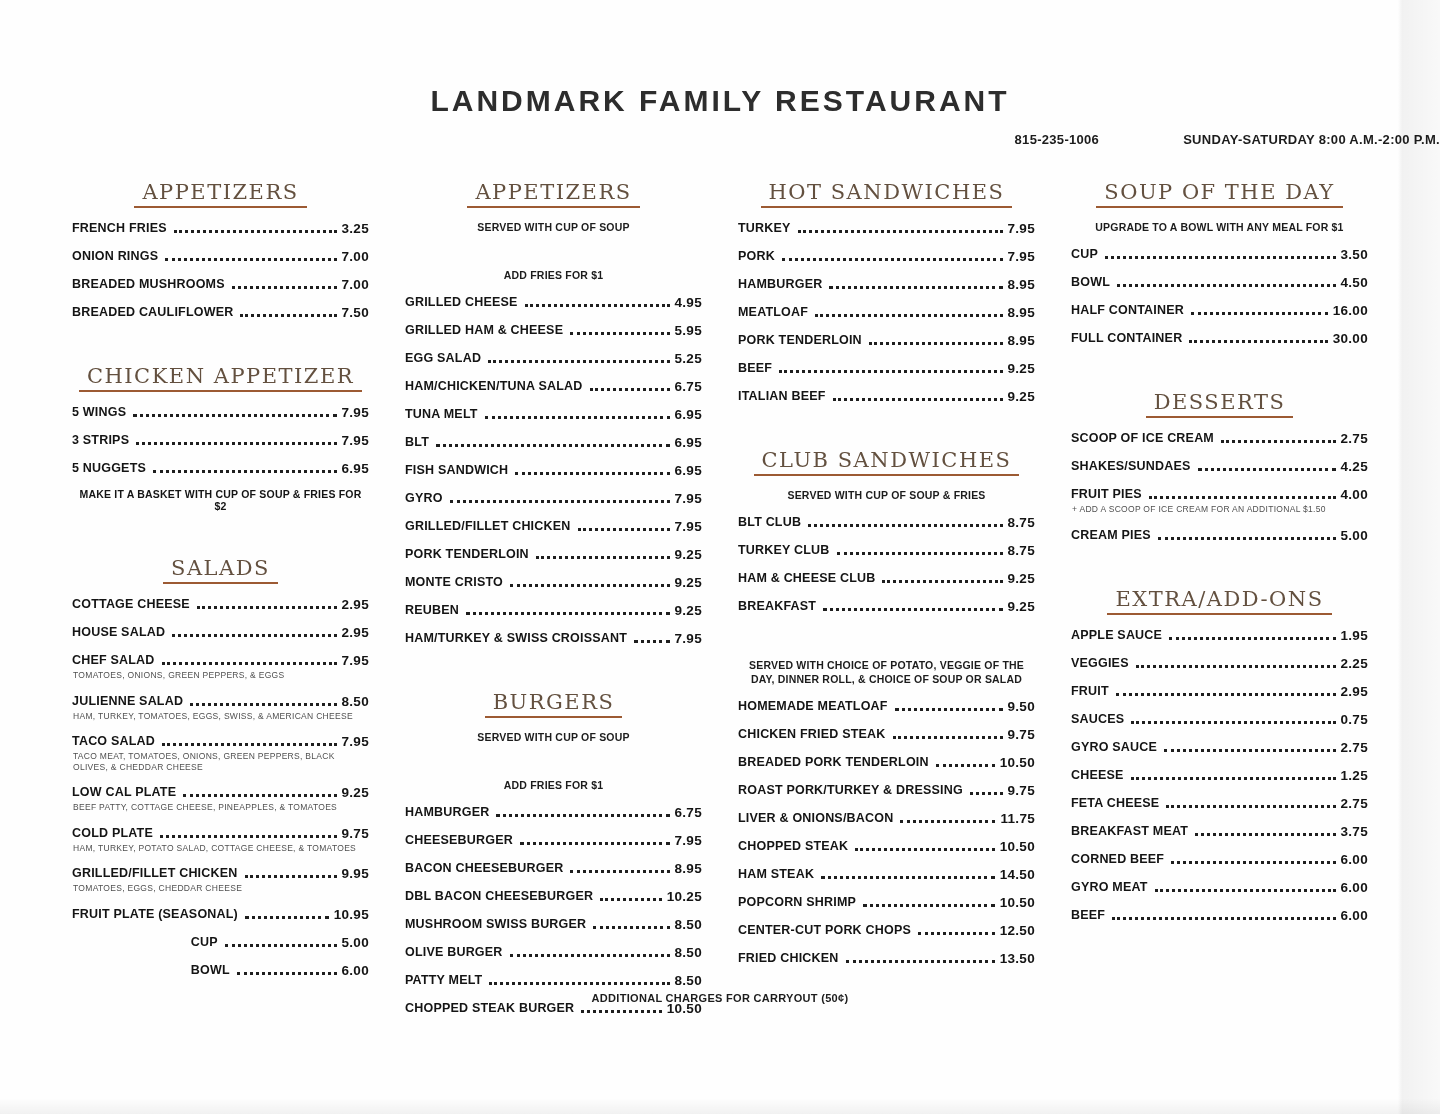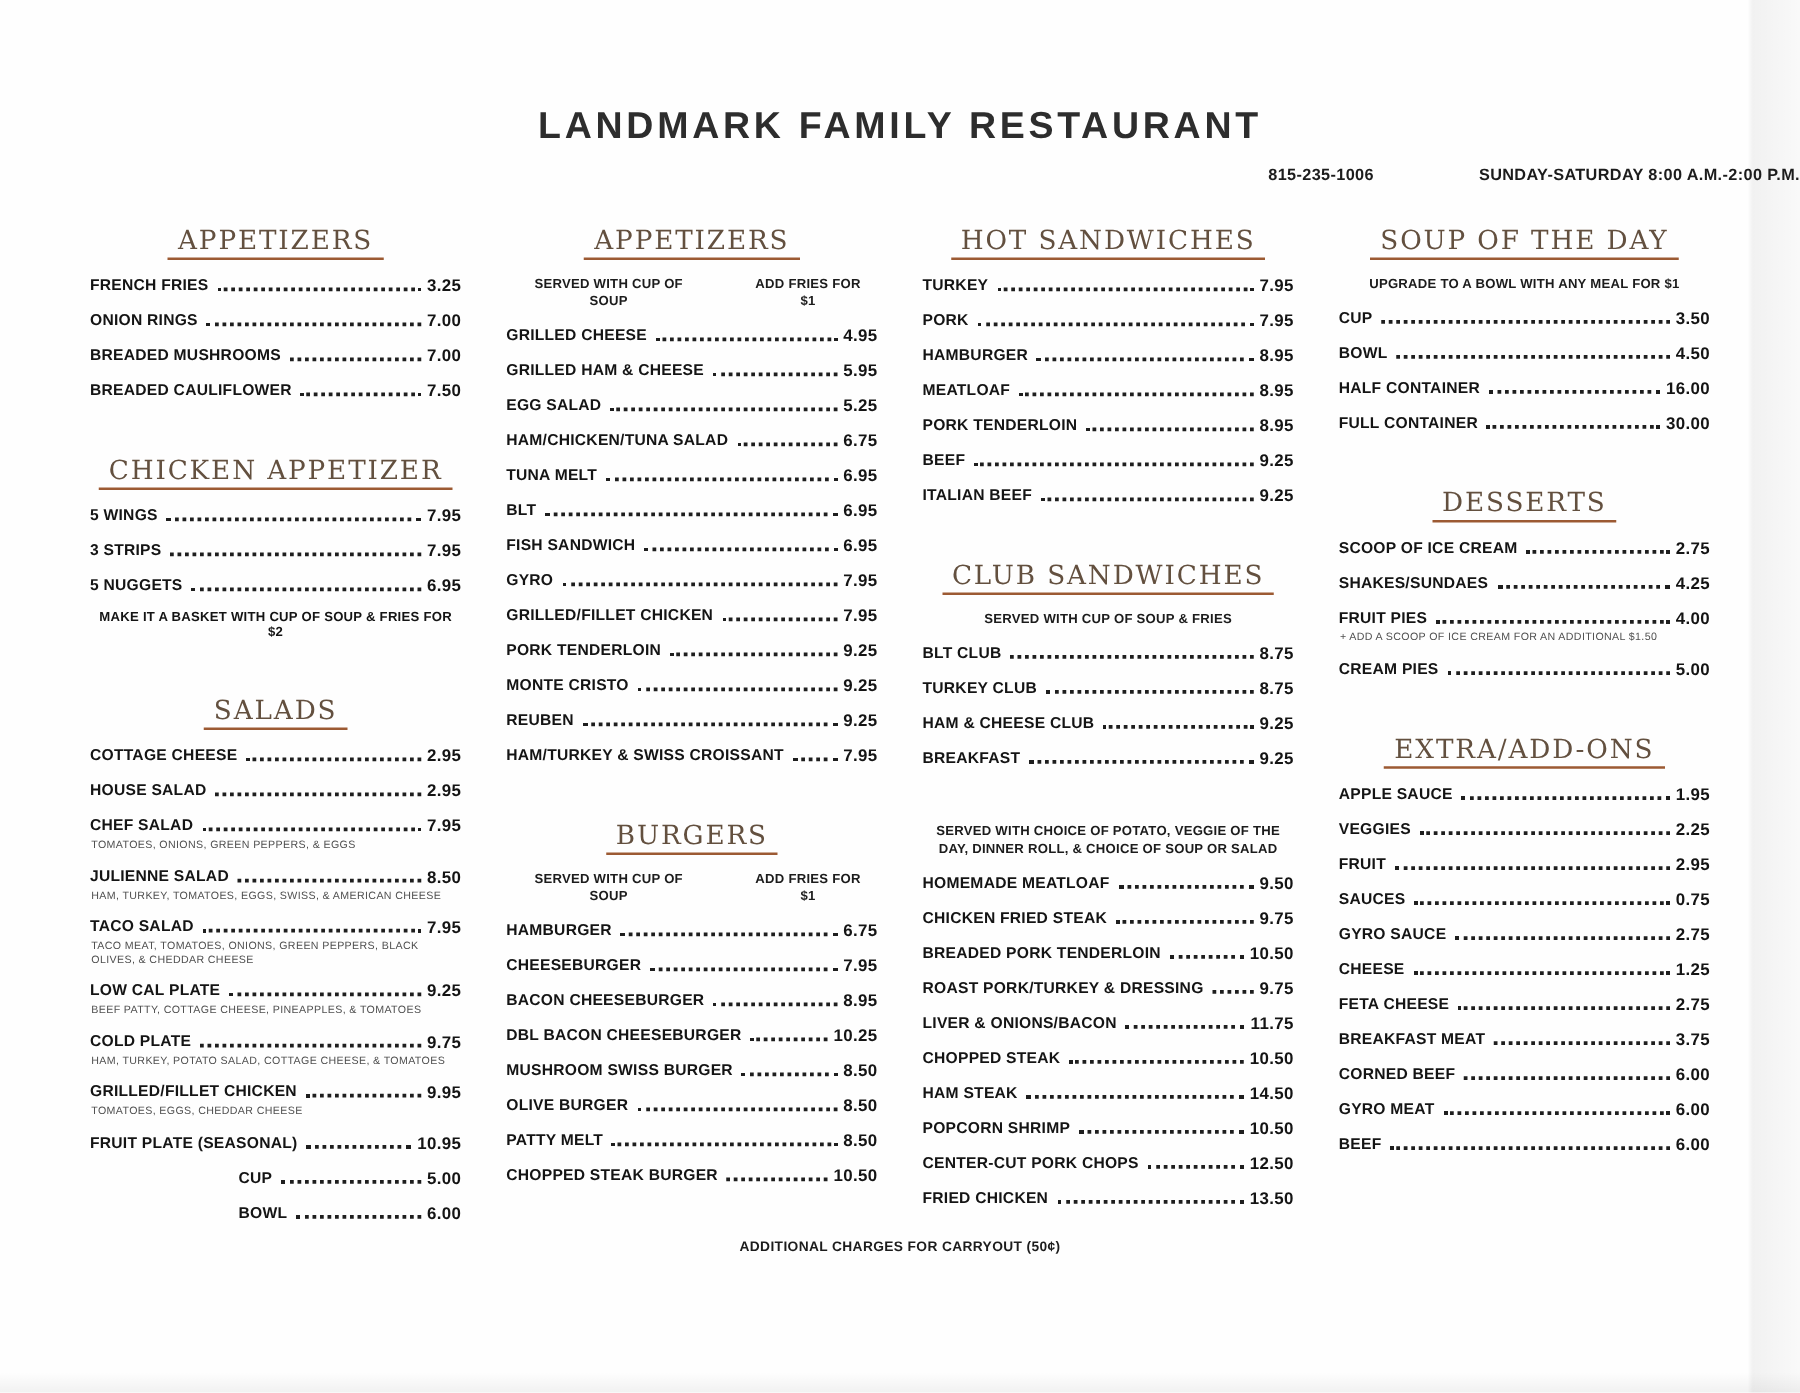--- a/index.html
+++ b/index.html
@@ -38,21 +38,21 @@
   .section-title{
     display:inline-block;
     font-family:"DejaVu Serif","Liberation Serif",serif;
     font-size:21px;font-weight:normal;letter-spacing:1.5px;
     color:#63503f;
     border-bottom:2px solid #9c5a33;
     padding:0 8px 2px 8px;
   }
   .subtitles{display:flex;justify-content:center;gap:34px;
     font-size:10.5px;font-weight:bold;color:#1c1c1c;
-    margin:2px 6px 4px 6px;text-align:center;line-height:14px;letter-spacing:0.2px;}
+    margin:2px 6px 4px 6px;text-align:center;line-height:14px;letter-spacing:0.2px;flex-direction:column;}
 
   .row{display:flex;align-items:flex-end;margin-top:13px;line-height:15px;}
   .row.indent{margin-left:40%;}
   .item-name{font-size:12.5px;font-weight:bold;letter-spacing:0.2px;white-space:nowrap;}
   .dots{flex:1 1 auto;min-width:14px;border-bottom:3px dotted #1e1e1e;margin:0 5px 3px 7px;}
   .item-price{font-size:13.5px;font-weight:bold;letter-spacing:0.3px;}
   .item-desc{font-size:8.5px;font-weight:normal;color:#4f4f4f;margin:2px 0 0 1px;
     line-height:10.5px;letter-spacing:0.3px;}
   .footnote{font-size:10.5px;font-weight:bold;text-align:center;margin-top:12px;letter-spacing:0.2px;}
 

